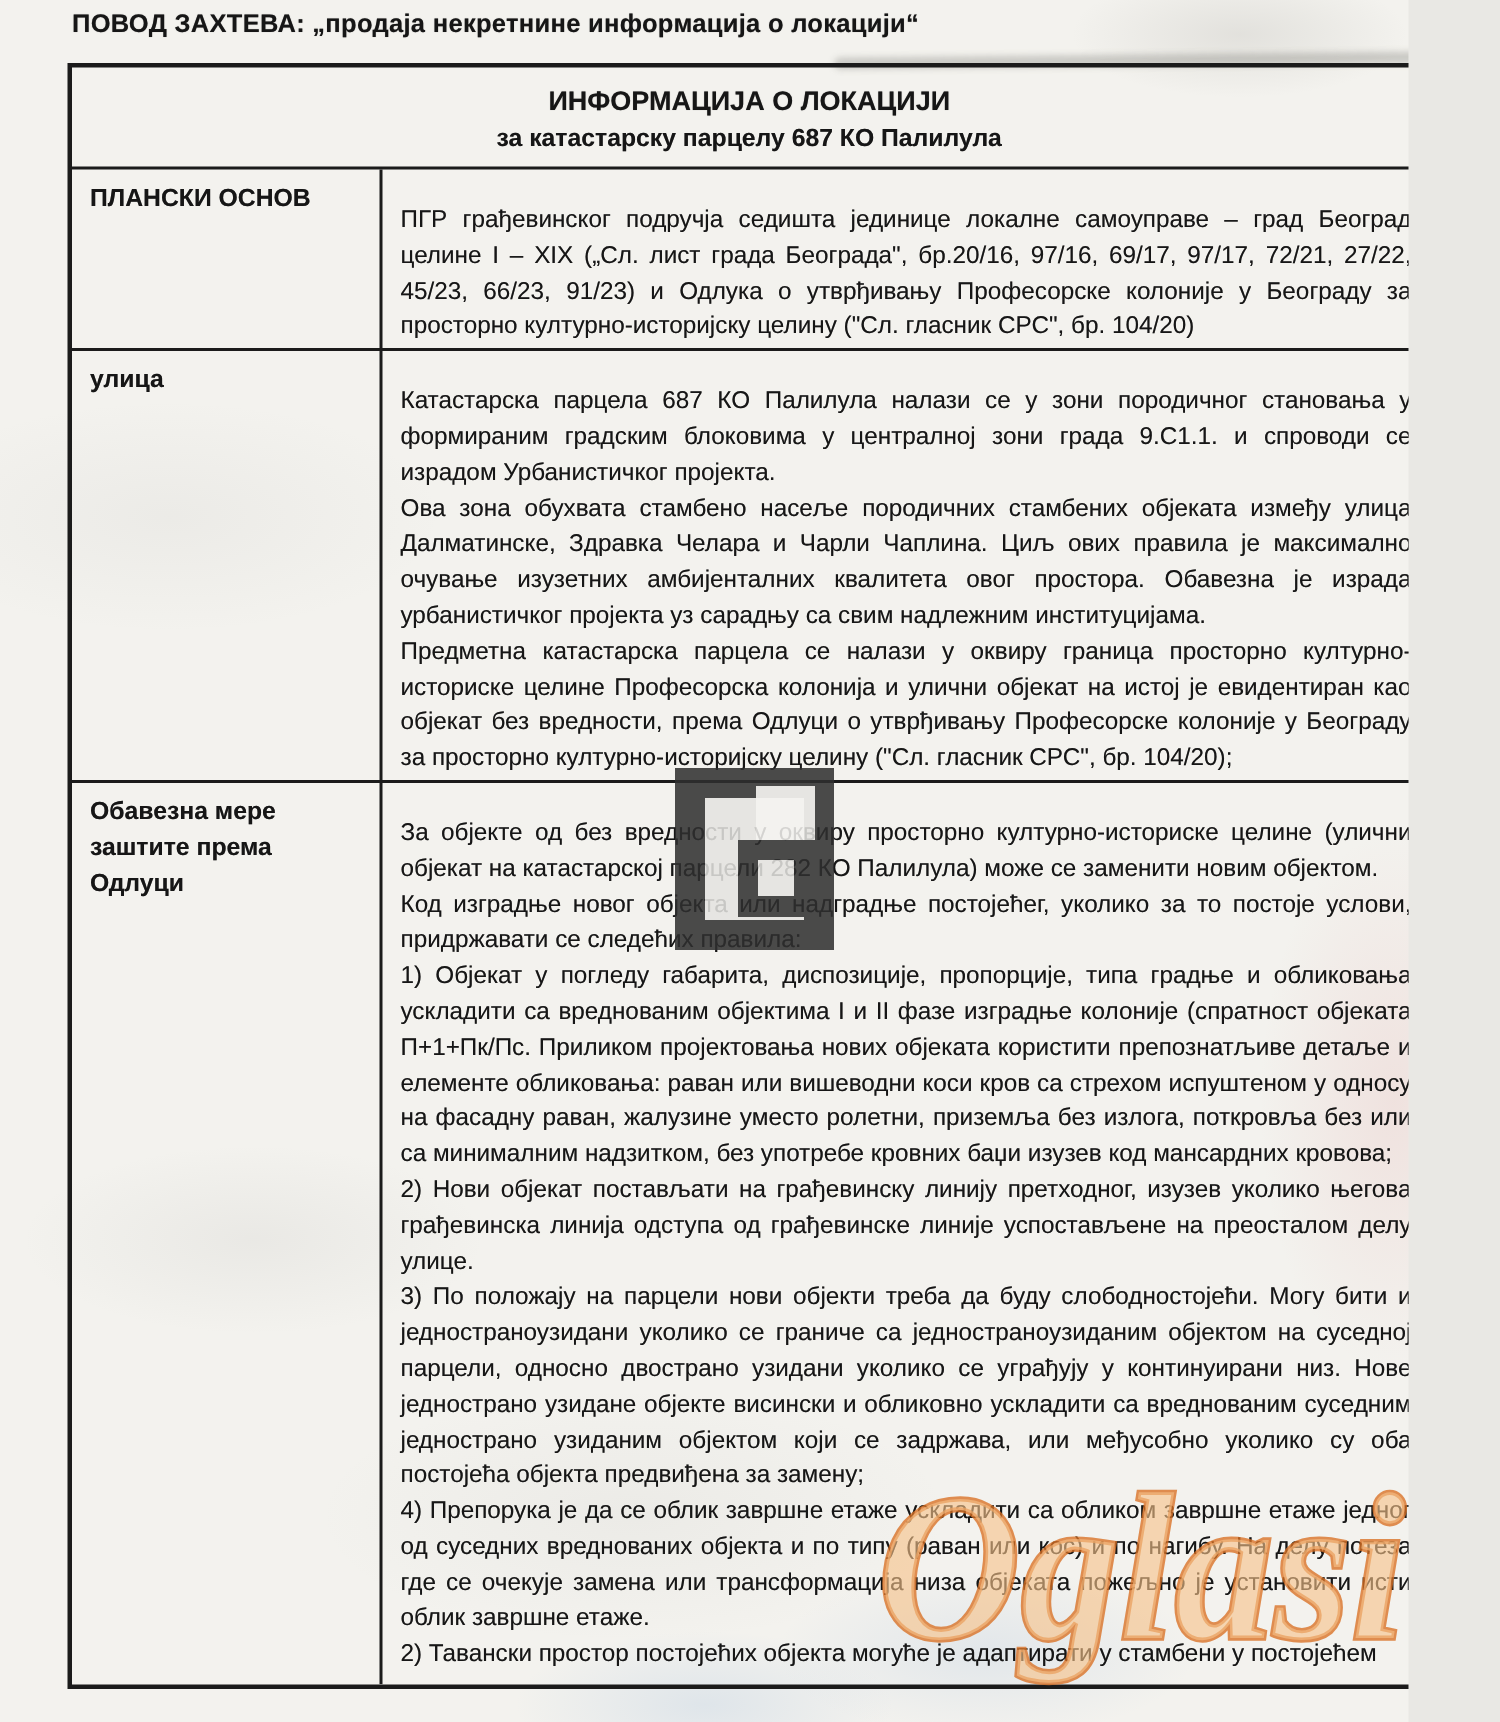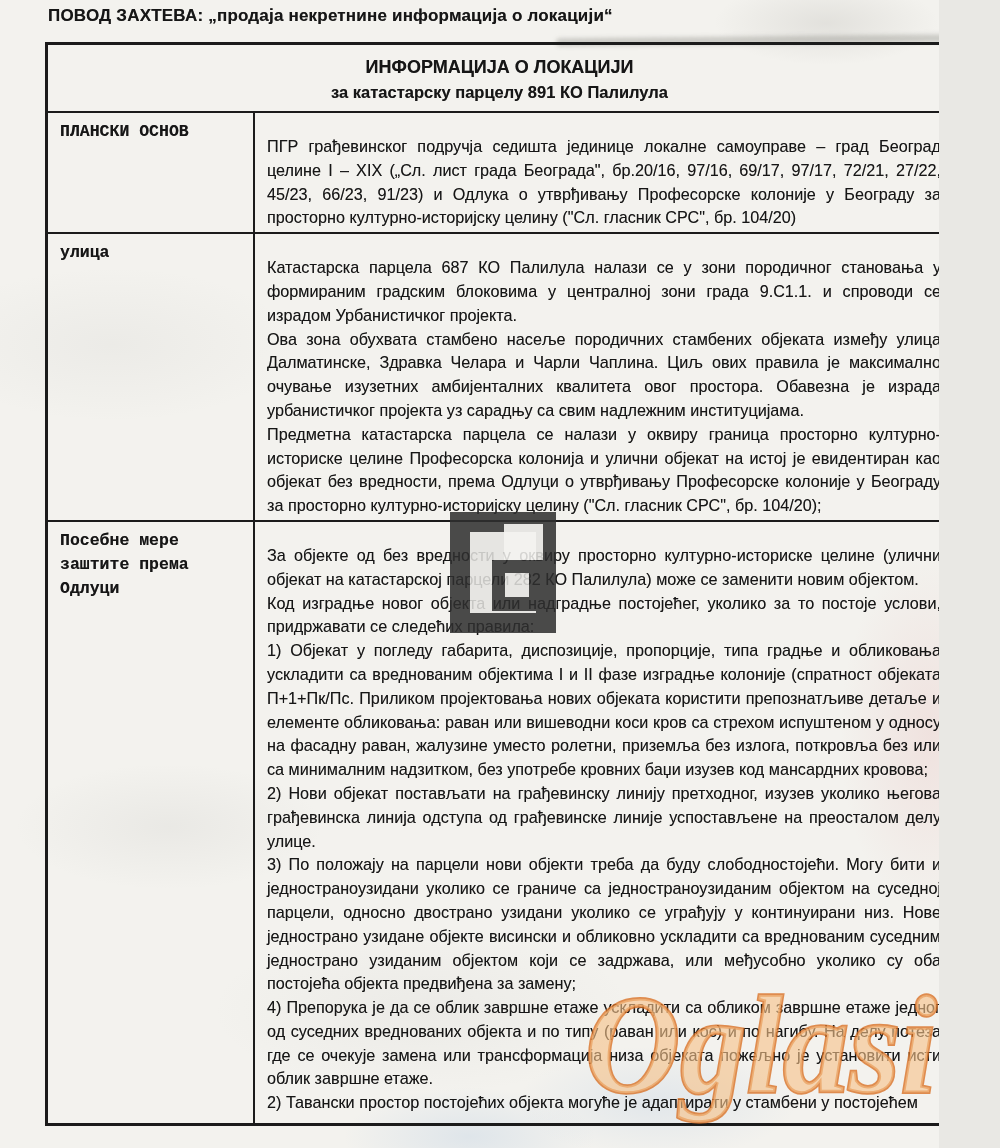--- a/index.html
+++ b/index.html
@@ -45,21 +45,20 @@
   .trow{display:flex;border-top:2.5px solid #1b1b1b;box-sizing:border-box;}
   .row-planski{min-height:104px;}
   .row-namena{min-height:286px;}
   .row-mere{flex:1;overflow:hidden;}
   .tlabel{
     flex:0 0 207px;width:207px;box-sizing:border-box;
     border-right:2.5px solid #1b1b1b;
     padding:7px 8px 0 12px;
     font-size:16.5px;font-weight:700;line-height:24px;
     text-shadow:0 0 0.4px rgba(0,0,0,0.5);
-    font-family:Liberation Mono, monospace;
   }
   .tcell{
     flex:1;box-sizing:border-box;
     padding:22px 10px 2px 12px;
     font-size:16.2px;line-height:23.8px;
     text-align:justify;
     text-shadow:0 0 0.35px rgba(0,0,0,0.4);
   }
   .para{margin:0;}
   .para.bold{font-weight:400;}
@@ -71,41 +70,41 @@
 <div class="page">
 
   <div class="scan-streak"></div>
 
   <div class="povod-line">ПОВОД ЗАХТЕВА: „продаја некретнине информација о локацији“</div>
 
   <div class="doc-table">
 
     <div class="thead">
       <div class="doc-title">ИНФОРМАЦИЈА О ЛОКАЦИЈИ</div>
-      <div class="doc-subtitle">за катастарску парцелу 891 КО Палилула</div>
+      <div class="doc-subtitle">за катастарску парцелу 687 КО Палилула</div>
     </div>
 
     <div class="trow row-planski">
       <div class="tlabel">ПЛАНСКИ ОСНОВ</div>
       <div class="tcell">
           <p class="para">ПГР грађевинског подручја седишта јединице локалне самоуправе – град Београд целине I – XIX („Сл. лист града Београда", бр.20/16, 97/16, 69/17, 97/17, 72/21, 27/22, 45/23, 66/23, 91/23) и Одлука о утврђивању Професорске колоније у Београду за просторно културно-историјску целину ("Сл. гласник СРС", бр. 104/20)</p>
         </div>
     </div>
 
     <div class="trow row-namena">
       <div class="tlabel">улица</div>
       <div class="tcell">
           <p class="para">Катастарска парцела 687 КО Палилула налази се у зони породичног становања у формираним градским блоковима у централној зони града 9.С1.1. и спроводи се израдом Урбанистичког пројекта.</p>
           <p class="para">Ова зона обухвата стамбено насеље породичних стамбених објеката између улица Далматинске, Здравка Челара и Чарли Чаплина. Циљ ових правила је максимално очување изузетних амбијенталних квалитета овог простора. Обавезна је израда урбанистичког пројекта уз сарадњу са свим надлежним институцијама.</p>
           <p class="para bold">Предметна катастарска парцела се налази у оквиру граница просторно културно-историске целине Професорска колонија и улични објекат на истој је евидентиран као објекат без вредности, према Одлуци о утврђивању Професорске колоније у Београду за просторно културно-историјску целину ("Сл. гласник СРС", бр. 104/20);</p>
         </div>
     </div>
 
     <div class="trow row-mere">
-      <div class="tlabel">Посебне мере заштите према Одлуци</div>
+      <div class="tlabel">Обавезна мере заштите према Одлуци</div>
       <div class="tcell">
           <p class="para">За објекте од без вредности у оквиру просторно културно-историске целине (улични објекат на катастарској парцели 282 КО Палилула) може се заменити новим објектом.</p>
           <p class="para">Код изградње новог објекта или надградње постојећег, уколико за то постоје услови, придржавати се следећих правила:</p>
           <p class="para">1) Објекат у погледу габарита, диспозиције, пропорције, типа градње и обликовања ускладити са вреднованим објектима I и II фазе изградње колоније (спратност објеката П+1+Пк/Пс. Приликом пројектовања нових објеката користити препознатљиве детаље и елементе обликовања: раван или вишеводни коси кров са стрехом испуштеном у односу на фасадну раван, жалузине уместо ролетни, приземља без излога, поткровља без или са минималним надзитком, без употребе кровних баџи изузев код мансардних кровова;</p>
           <p class="para">2) Нови објекат постављати на грађевинску линију претходног, изузев уколико његова грађевинска линија одступа од грађевинске линије успостављене на преосталом делу улице.</p>
           <p class="para">3) По положају на парцели нови објекти треба да буду слободностојећи. Могу бити и једностраноузидани уколико се граниче са једностраноузиданим објектом на суседној парцели, односно двострано узидани уколико се уграђују у континуирани низ. Нове једнострано узидане објекте висински и обликовно ускладити са вреднованим суседним једнострано узиданим објектом који се задржава, или међусобно уколико су оба постојећа објекта предвиђена за замену;</p>
           <p class="para">4) Препорука је да се облик завршне етаже ускладити са обликом завршне етаже једног од суседних вреднованих објекта и по типу (раван или кос) и по нагибу. На делу потеза где се очекује замена или трансформација низа објеката пожељно је установити исти облик завршне етаже.</p>
           <p class="para">2) Тавански простор постојећих објекта могуће је адаптирати у стамбени у постојећем</p>
         </div>
     </div>

